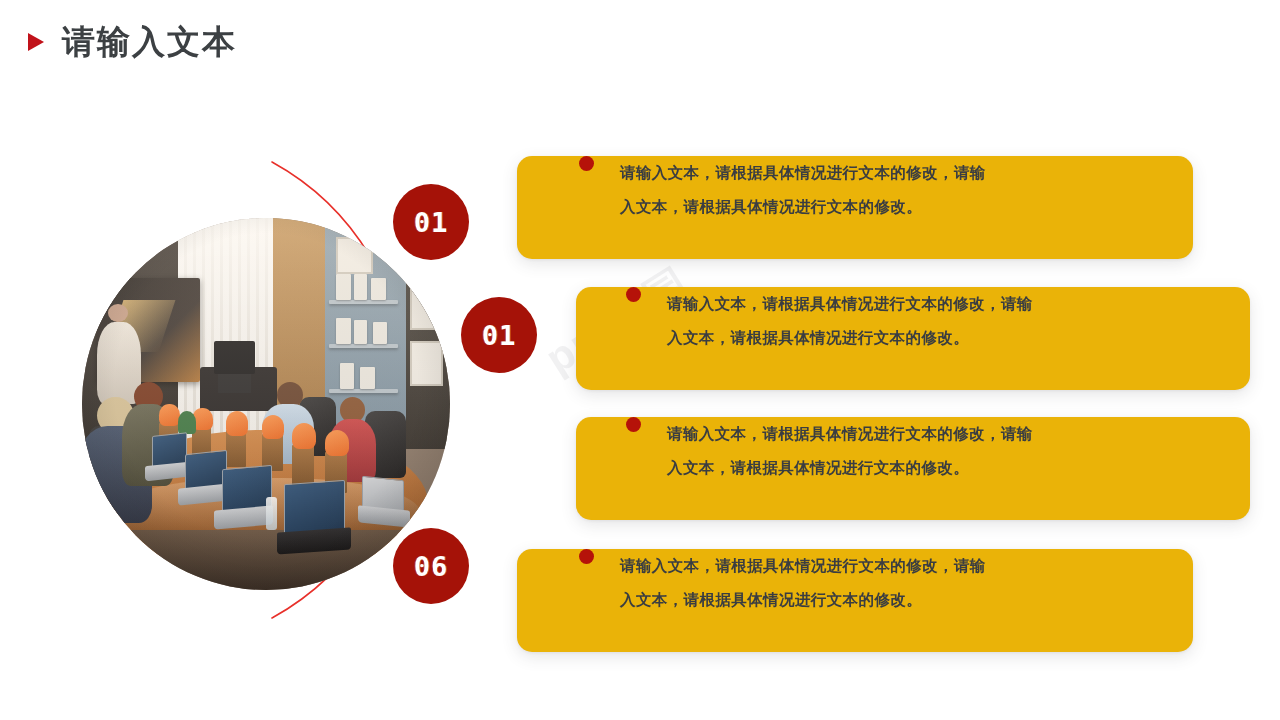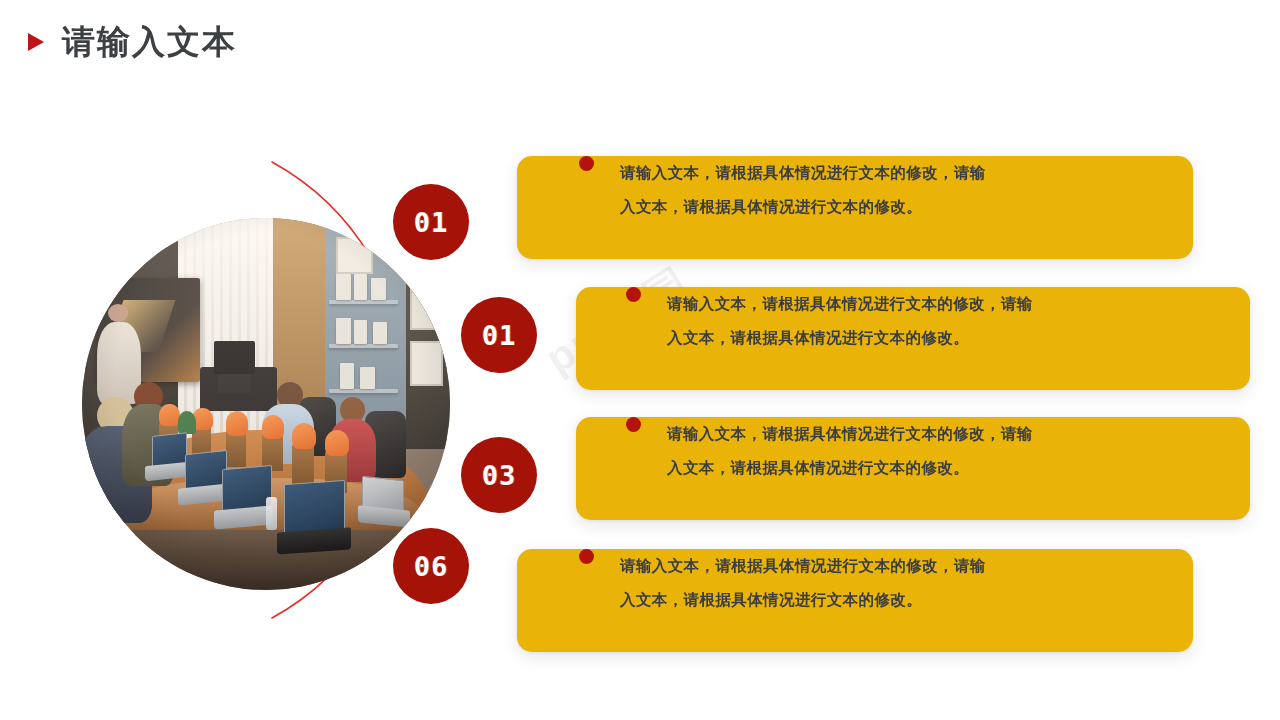--- a/index.html
+++ b/index.html
@@ -283,23 +283,20 @@
     <div class="photo-layer ph-warm"></div>
     <div class="photo-layer ph-vignette"></div>
   </div>
 
   <div class="badge" style="left:349px; top:44px;">
     <span class="badge-num">01</span>
   </div>
   <div class="badge" style="left:417px; top:157px;">
     <span class="badge-num">01</span>
   </div>
-  <div class="badge" style="left:417px; top:297px;">
-    <span class="badge-num">03</span>
-  </div>
   <div class="badge" style="left:349px; top:388px;">
     <span class="badge-num">06</span>
   </div>
 </div>
 
 <div id="watermark">
   <div id="watermark-text">ppt家园</div>
 </div>
 
 <div class="card" style="left:517px; top:156px; width:676px; height:103px; padding:0 0 0 62px; box-sizing:border-box;">

